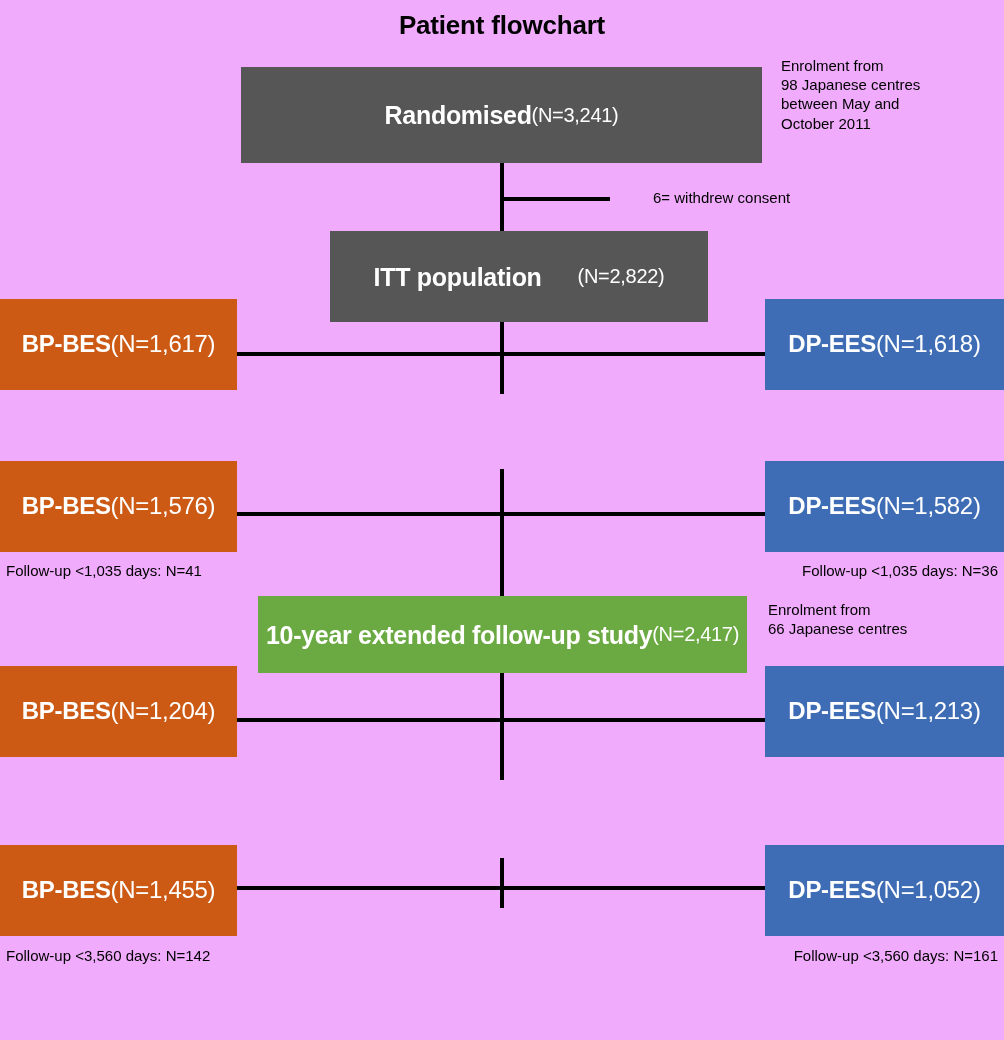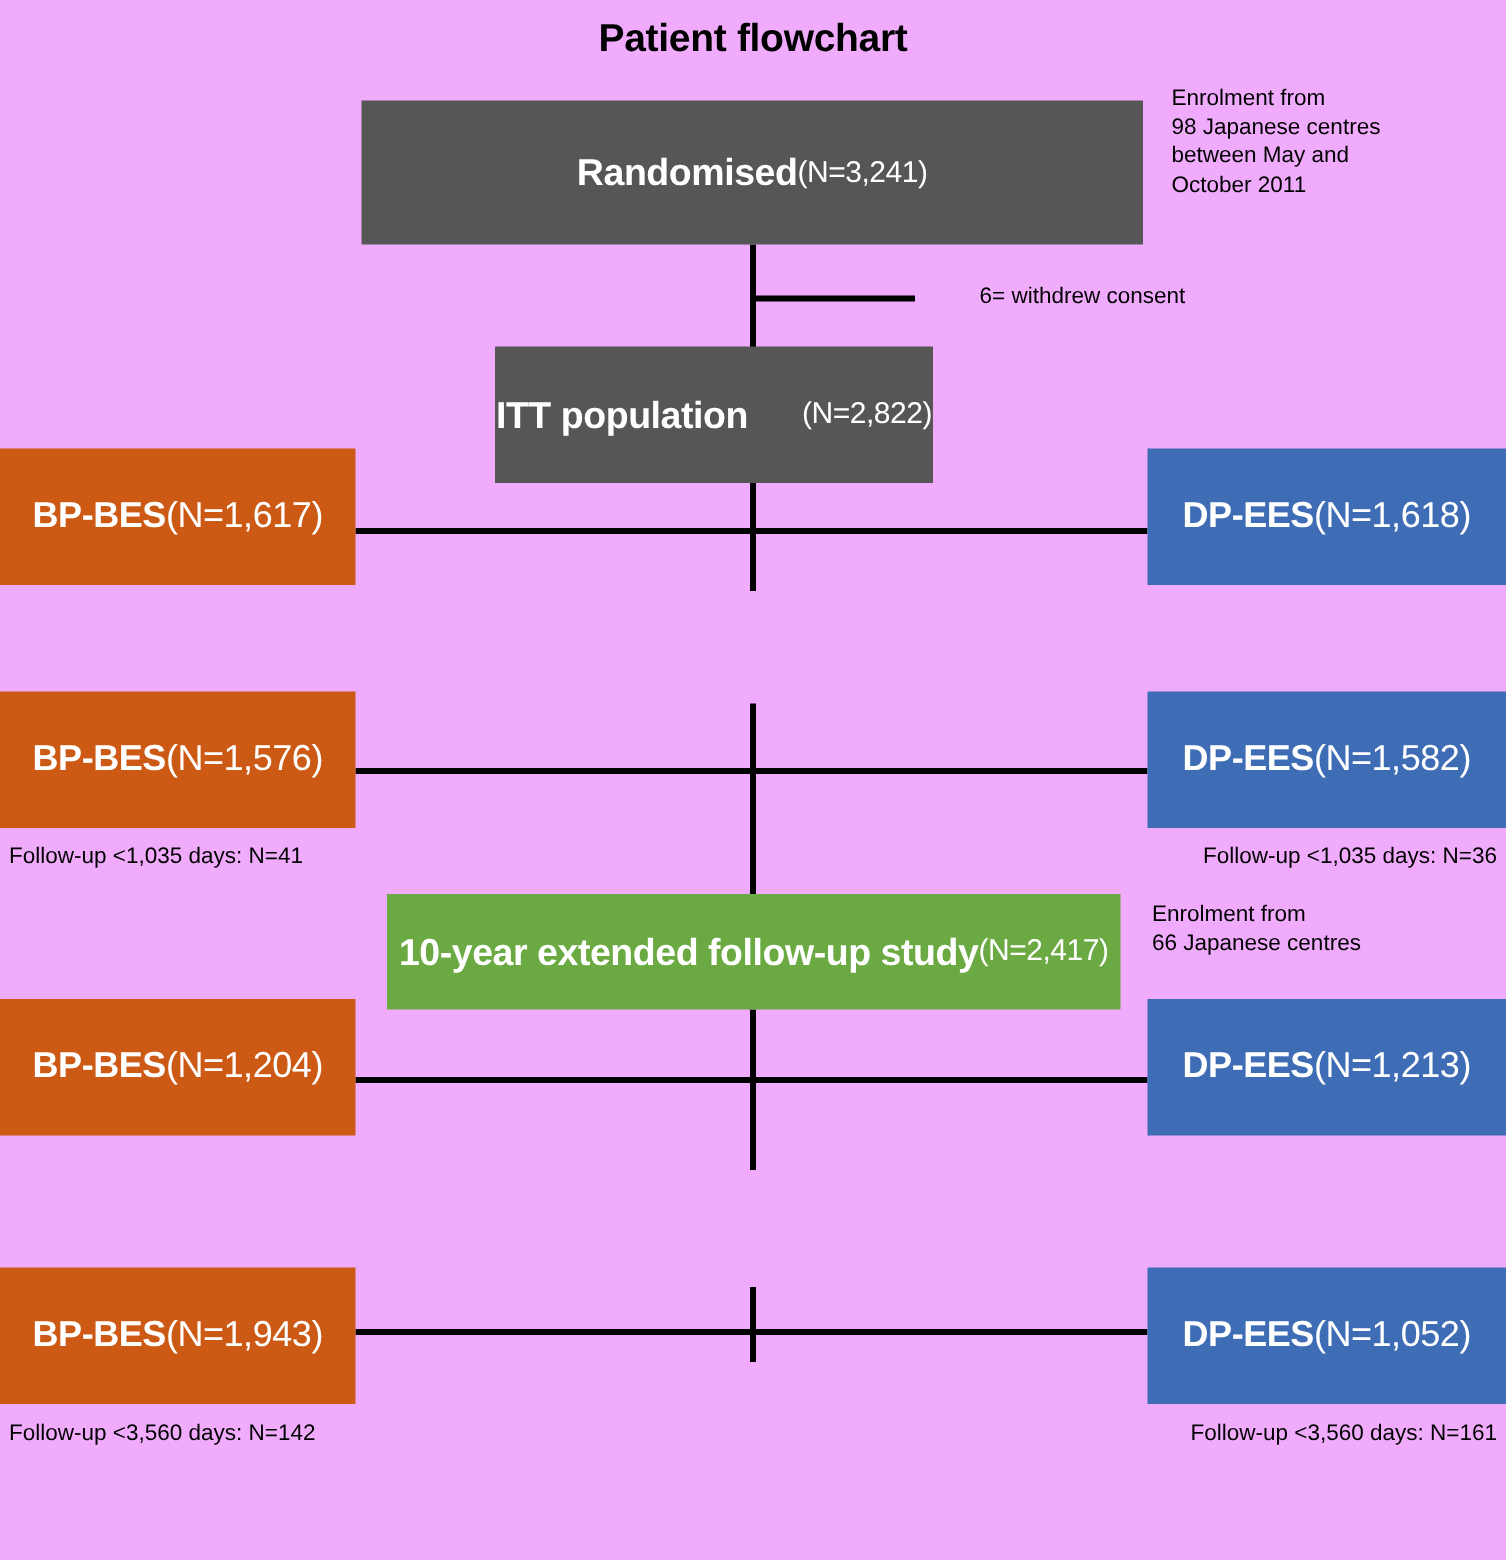--- a/index.html
+++ b/index.html
@@ -111,21 +111,21 @@
 
   <div class="vline" style="left:500px; top:858px; height:50px;"></div>
 
   <div class="hline" style="left:237px; top:886px; width:528px;"></div>
 
   <div class="box gray" style="left:241px; top:67px; width:521px; height:96px;">
     <div class="l1">Randomised</div>
     <div class="l2">(N=3,241)</div>
   </div>
 
-  <div class="box gray" style="left:330px; top:231px; width:292px; height:91px;gap:36px;">
+  <div class="box gray" style="left:330px; top:231px; width:378px; height:91px;gap:36px;">
     <div class="l1">ITT population</div>
     <div class="l2">(N=2,822)</div>
   </div>
 
 
   <div class="box green" style="left:258px; top:596px; width:489px; height:77px;">
     <div class="l1">10-year extended follow-up study</div>
     <div class="l2">(N=2,417)</div>
   </div>
 
@@ -140,21 +140,21 @@
     <div class="l2">(N=1,576)</div>
   </div>
 
   <div class="box orange small" style="left:0px; top:666px; width:237px; height:91px;">
     <div class="l1">BP-BES</div>
     <div class="l2">(N=1,204)</div>
   </div>
 
   <div class="box orange small" style="left:0px; top:845px; width:237px; height:91px;">
     <div class="l1">BP-BES</div>
-    <div class="l2">(N=1,943)</div>
+    <div class="l2">(N=1,455)</div>
   </div>
 
   <div class="box blue small" style="left:765px; top:299px; width:239px; height:91px;">
     <div class="l1">DP-EES</div>
     <div class="l2">(N=1,618)</div>
   </div>
 
   <div class="box blue small" style="left:765px; top:461px; width:239px; height:91px;">
     <div class="l1">DP-EES</div>
     <div class="l2">(N=1,582)</div>

